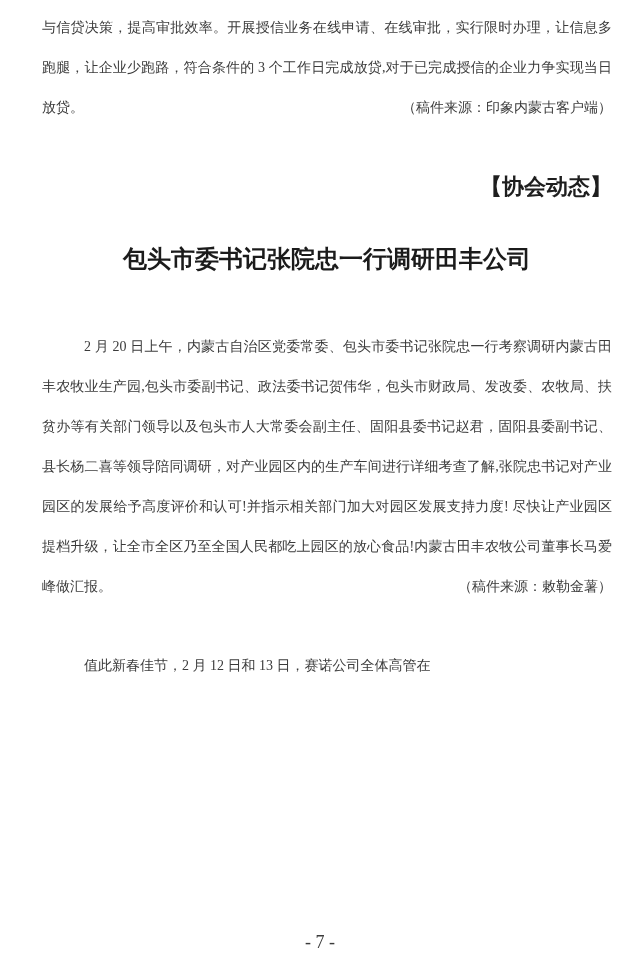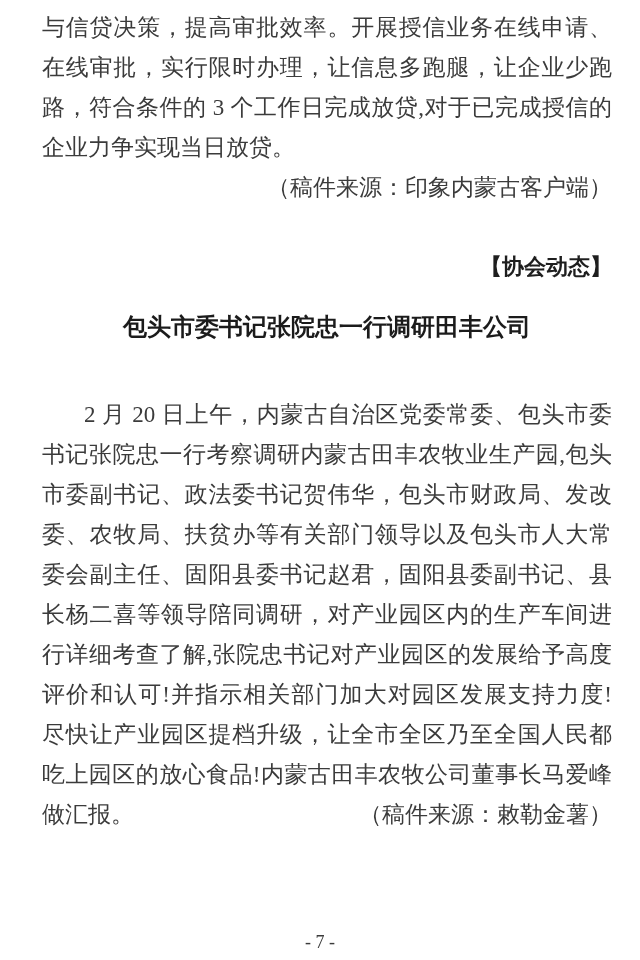--- a/index.html
+++ b/index.html
@@ -13,21 +13,21 @@
     height: 960px;
     background: #ffffff;
     box-sizing: border-box;
     padding: 8px 28px 0 42px;
     overflow: hidden;
     font-family: "Liberation Serif", "DejaVu Serif", serif;
     color: #3b3b3b;
   }
   .para {
     margin: 0;
-    font-size: 23px;
+    font-size: 14px;
     line-height: 40px;
     text-align: justify;
     text-justify: inter-character;
   }
   .para::after {
     content: "";
     display: block;
     clear: both;
   }
   .para .source {
@@ -48,21 +48,21 @@
     text-align: right;
   }
   .headline {
     margin: 0;
     font-size: 24px;
     line-height: 40px;
     font-weight: bold;
     text-align: center;
     color: #1b1b1b;
   }
-  .headline-1 { margin-top: 20px; font-family: Liberation Serif, serif; }
+  .headline-1 { margin-top: 32px; font-family: Liberation Serif, serif; }
   .headline-2 { margin-top: 27px; }
   .para-2 { margin-top: 48px; }
   .para-3 { margin-top: 39px; }
   .page-number {
     position: absolute;
     left: 0;
     right: 0;
     top: 930px;
     text-align: center;
     font-size: 18px;
@@ -81,16 +81,17 @@
 
   <div class="section-label">【协会动态】</div>
 
   <h2 class="headline headline-1">包头市委书记张院忠一行调研田丰公司</h2>
 
   <p class="para indent para-2">
     <span>2 月 20 日上午，内蒙古自治区党委常委、包头市委书记张院忠一行考察调研内蒙古田丰农牧业生产园,包头市委副书记、政法委书记贺伟华，包头市财政局、发改委、农牧局、扶贫办等有关部门领导以及包头市人大常委会副主任、固阳县委书记赵君，固阳县委副书记、县长杨二喜等领导陪同调研，对产业园区内的生产车间进行详细考查了解,张院忠书记对产业园区的发展给予高度评价和认可!并指示相关部门加大对园区发展支持力度! 尽快让产业园区提档升级，让全市全区乃至全国人民都吃上园区的放心食品!内蒙古田丰农牧公司董事长马爱峰做汇报。</span><span class="source">（稿件来源：敕勒金薯）</span>
   </p>
 
 
+  <p class="para indent para-3">值此新春佳节，2 月 12 日和 13 日，赛诺公司全体高管在</p>
 
   <div class="page-number">- 7 -</div>
 
 </div>
 
 </body></html>

